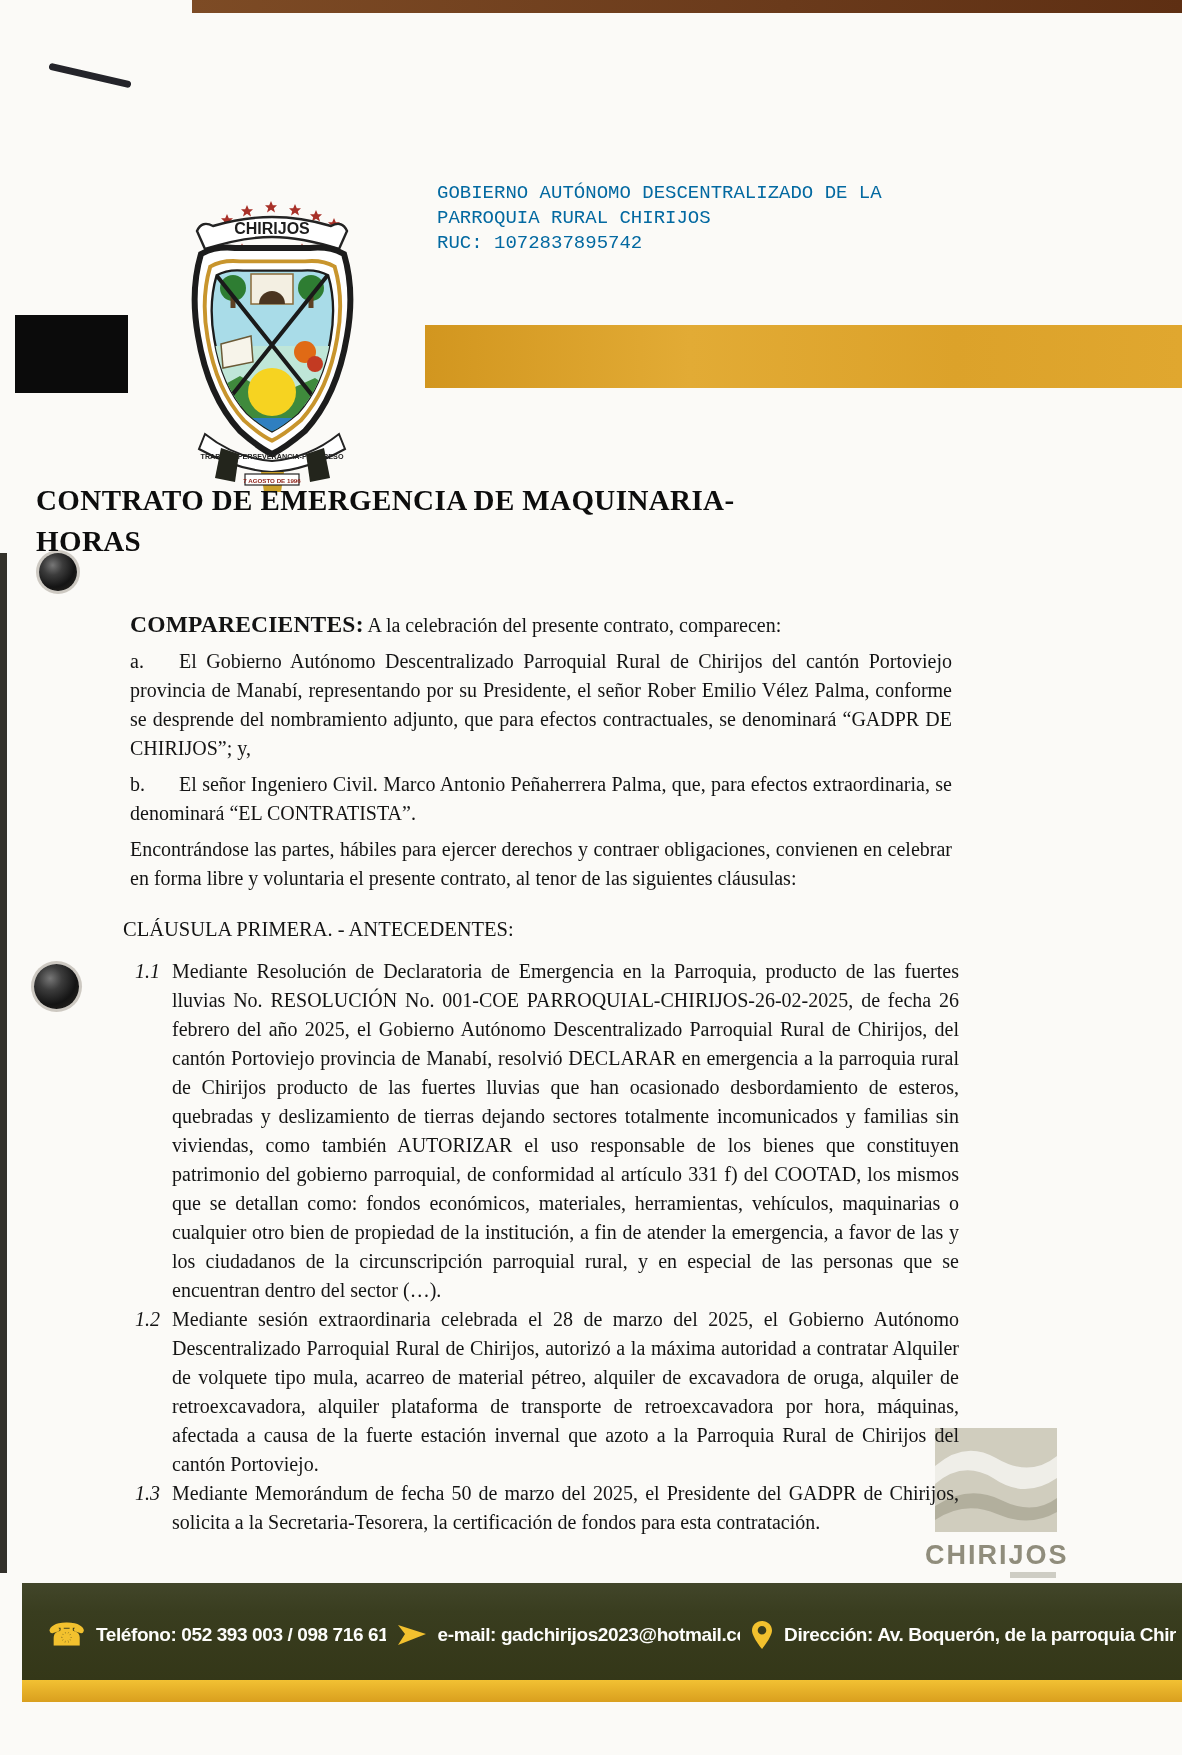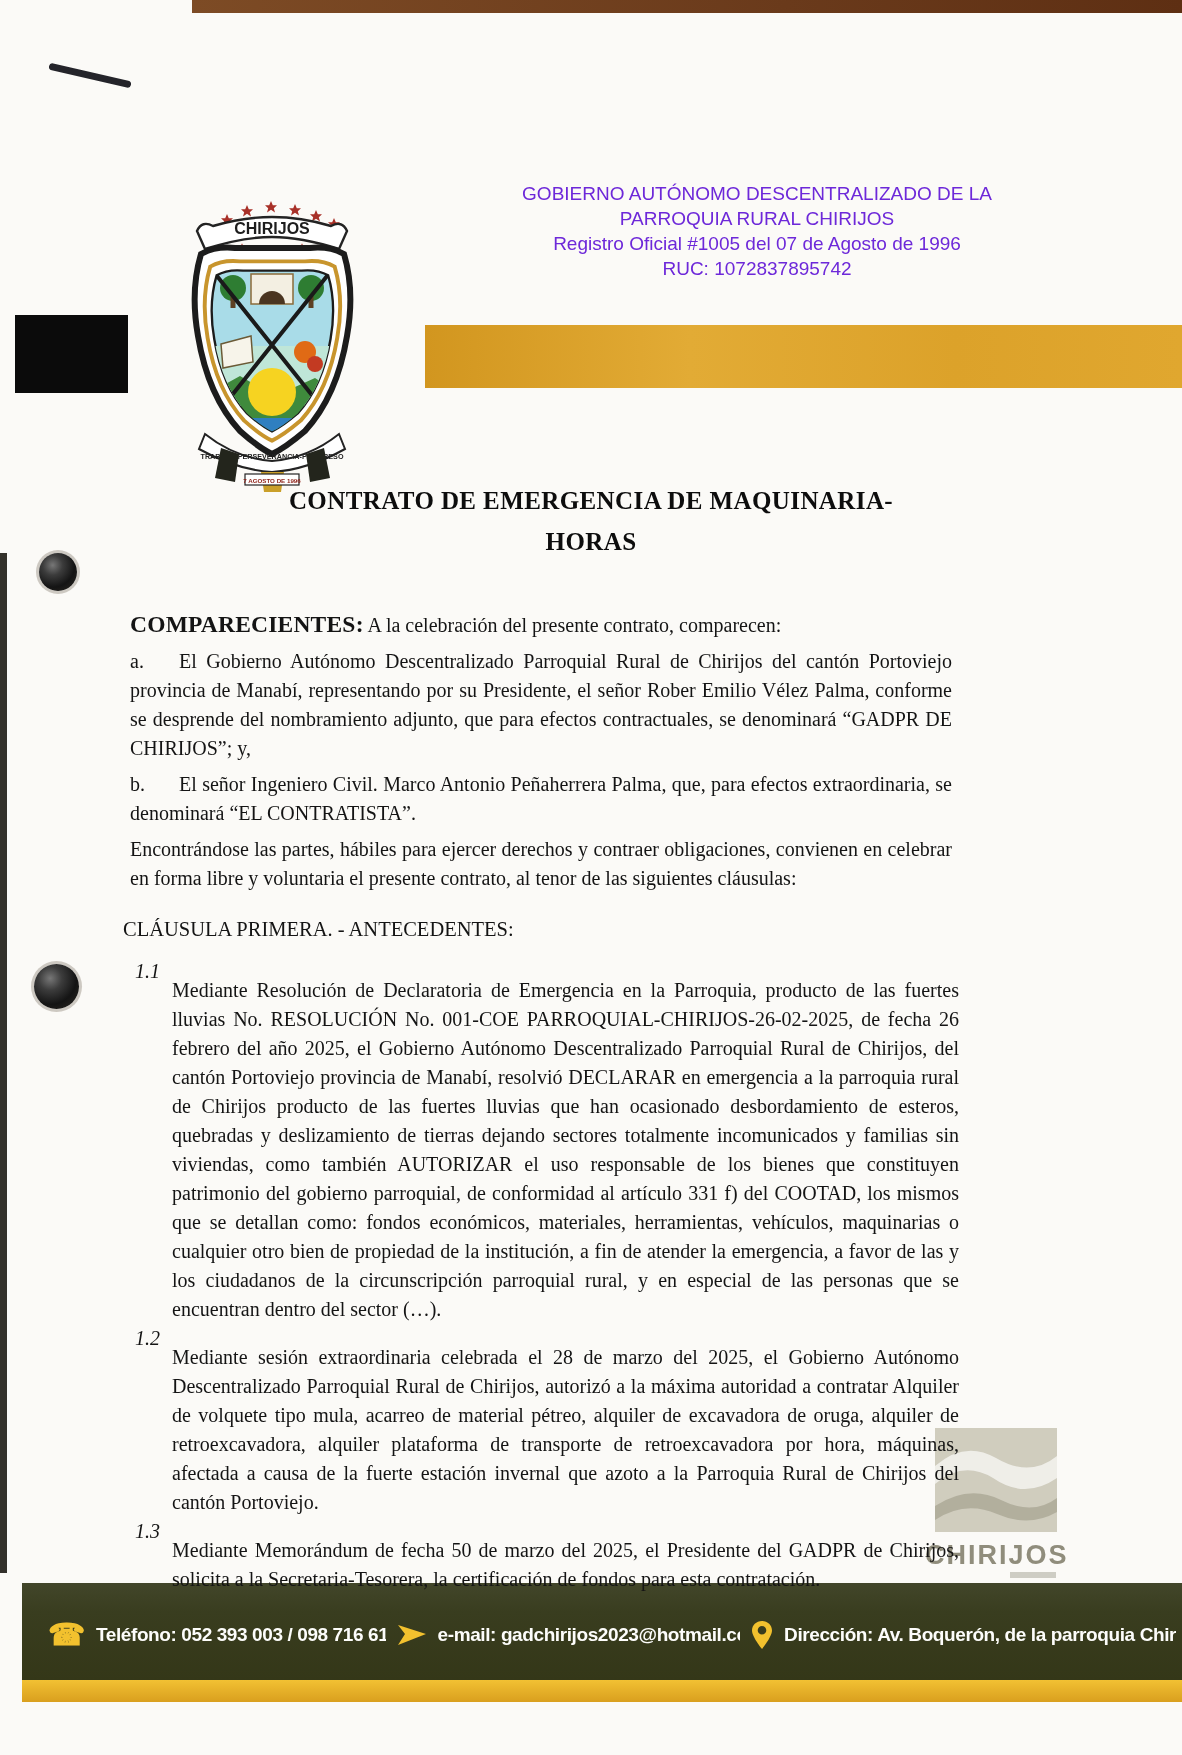--- a/index.html
+++ b/index.html
@@ -15,40 +15,40 @@
   .pen-mark{position:absolute;left:48px;top:72px;width:84px;height:7px;background:#24242a;
     border-radius:4px;transform:rotate(13deg);}
   .redact{position:absolute;left:15px;top:315px;width:113px;height:78px;background:#0b0b0b;}
   .hole{position:absolute;border-radius:50%;
     background:radial-gradient(circle at 36% 32%,#777 0,#3c3c3c 28%,#141414 62%,#2e2a24 100%);
     box-shadow:0 0 0 3px rgba(120,110,95,.35);}
   .hole1{left:39px;top:553px;width:38px;height:38px;}
   .hole2{left:34px;top:964px;width:45px;height:45px;}
 
   
-  .org-block{position:absolute;top:181px;right:105px;width:640px;text-align:center;
-    font-family:Liberation Sans, sans-serif;font-size:19px;line-height:25px;color:#6d28d9;}
+  .org-block{position:absolute;top:181px;right:105px;width:640px;text-align:left;
+    font-family:Liberation Mono, monospace;font-size:19px;line-height:25px;color:#0369a1;}
   .gold-bar{position:absolute;left:425px;right:0;top:325px;height:63px;
     background:linear-gradient(90deg,#d2961f,#e2ab35 35%,#dca22a 70%,#e0a72f);}
   .logo{position:absolute;left:180px;top:196px;width:185px;height:296px;}
 
   
-  .doc-title{position:absolute;left:36px;top:480px;width:1110px;text-align:center;
-    font-weight:bold;font-size:25px;line-height:41px;letter-spacing:.4px;color:#0d0d0d;}
+  .doc-title{position:absolute;left:36px;top:480px;width:1110px;text-align:left;
+    font-weight:bold;font-size:29px;line-height:41px;letter-spacing:.4px;color:#0d0d0d;}
 
   
   .body-col{position:absolute;left:123px;top:603px;width:836px;
     font-size:20px;line-height:29px;text-align:justify;z-index:2;}
   .body-col p{margin:7px;}
   .lead strong{font-size:23.5px;letter-spacing:.2px;}
   .enum{display:inline-block;width:49px;}
   .clause-head{font-weight:normal;font-size:20.5px;margin:22px 0 13px 0 !important;text-align:left !important;}
   .item{display:flex;}
   .item .num{width:49px;flex:0 0 49px;text-align:center;font-style:italic;}
-  .item .txt{flex:1;text-align:justify;margin-top:19px;}
+  .item .txt{flex:1;text-align:justify;}
 
   
   .stamp-box{position:absolute;left:935px;top:1428px;width:122px;height:104px;z-index:1;
     background:rgba(169,163,138,.52);}
   .stamp-word{position:absolute;left:925px;top:1540px;width:160px;z-index:1;
     font-family:"Liberation Sans",sans-serif;font-weight:bold;font-size:27px;
     letter-spacing:2px;color:#878472;opacity:.92;}
   .stamp-sub{position:absolute;left:1010px;top:1572px;width:46px;height:6px;
     background:rgba(135,132,114,.38);z-index:1;}
 
@@ -130,21 +130,20 @@
       <polygon points="76,276 99,276 96,296 79,296" fill="#caa02a"></polygon>
 
       <rect x="60" y="278" width="54" height="11" fill="#fff" stroke="#232323" stroke-width="1.2"></rect>
       <text x="87" y="286.5" text-anchor="middle" font-family="Liberation Sans, sans-serif" font-size="6.2" font-weight="bold" fill="#8c1f15">7 AGOSTO DE 1996</text>
     </svg>
   </div>
 
   <div class="org-block">
     <div>GOBIERNO AUTÓNOMO DESCENTRALIZADO DE LA</div>
     <div>PARROQUIA RURAL CHIRIJOS</div>
-    <div>Registro Oficial #1005  del 07 de Agosto de 1996</div>
     <div>RUC: 1072837895742</div>
   </div>
   <div class="gold-bar"></div>
 
   <div class="doc-title">
     <div>CONTRATO DE EMERGENCIA DE MAQUINARIA-</div>
     <div>HORAS</div>
   </div>
 
   <div class="stamp-box">

